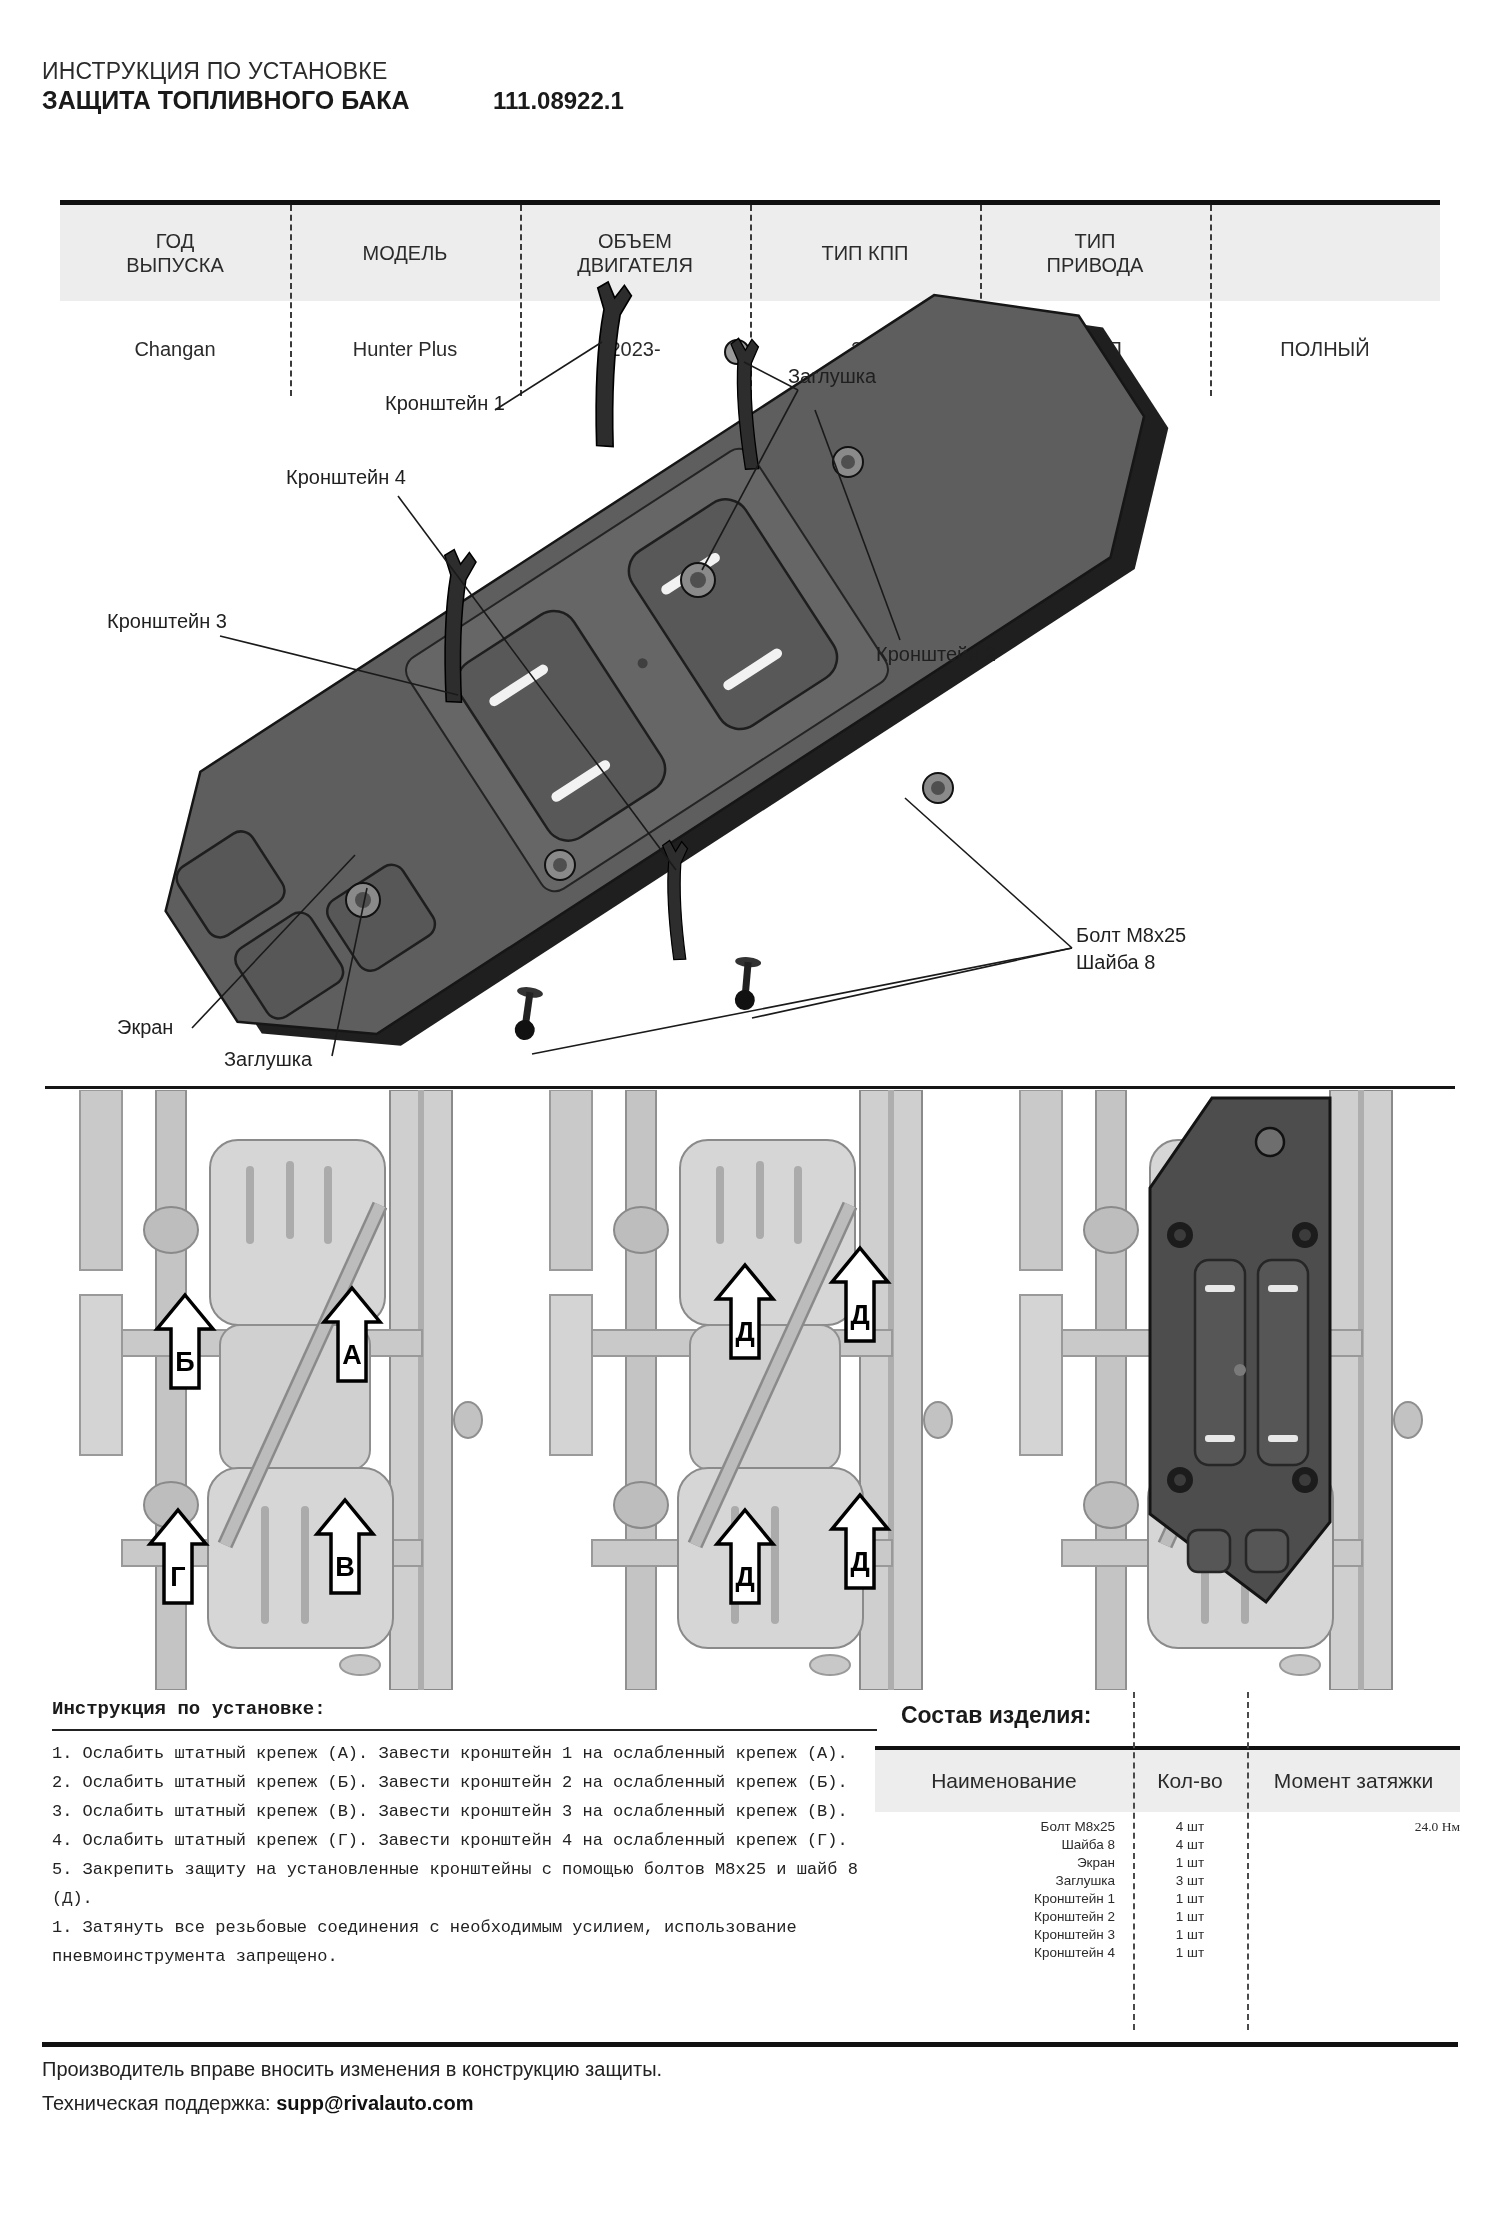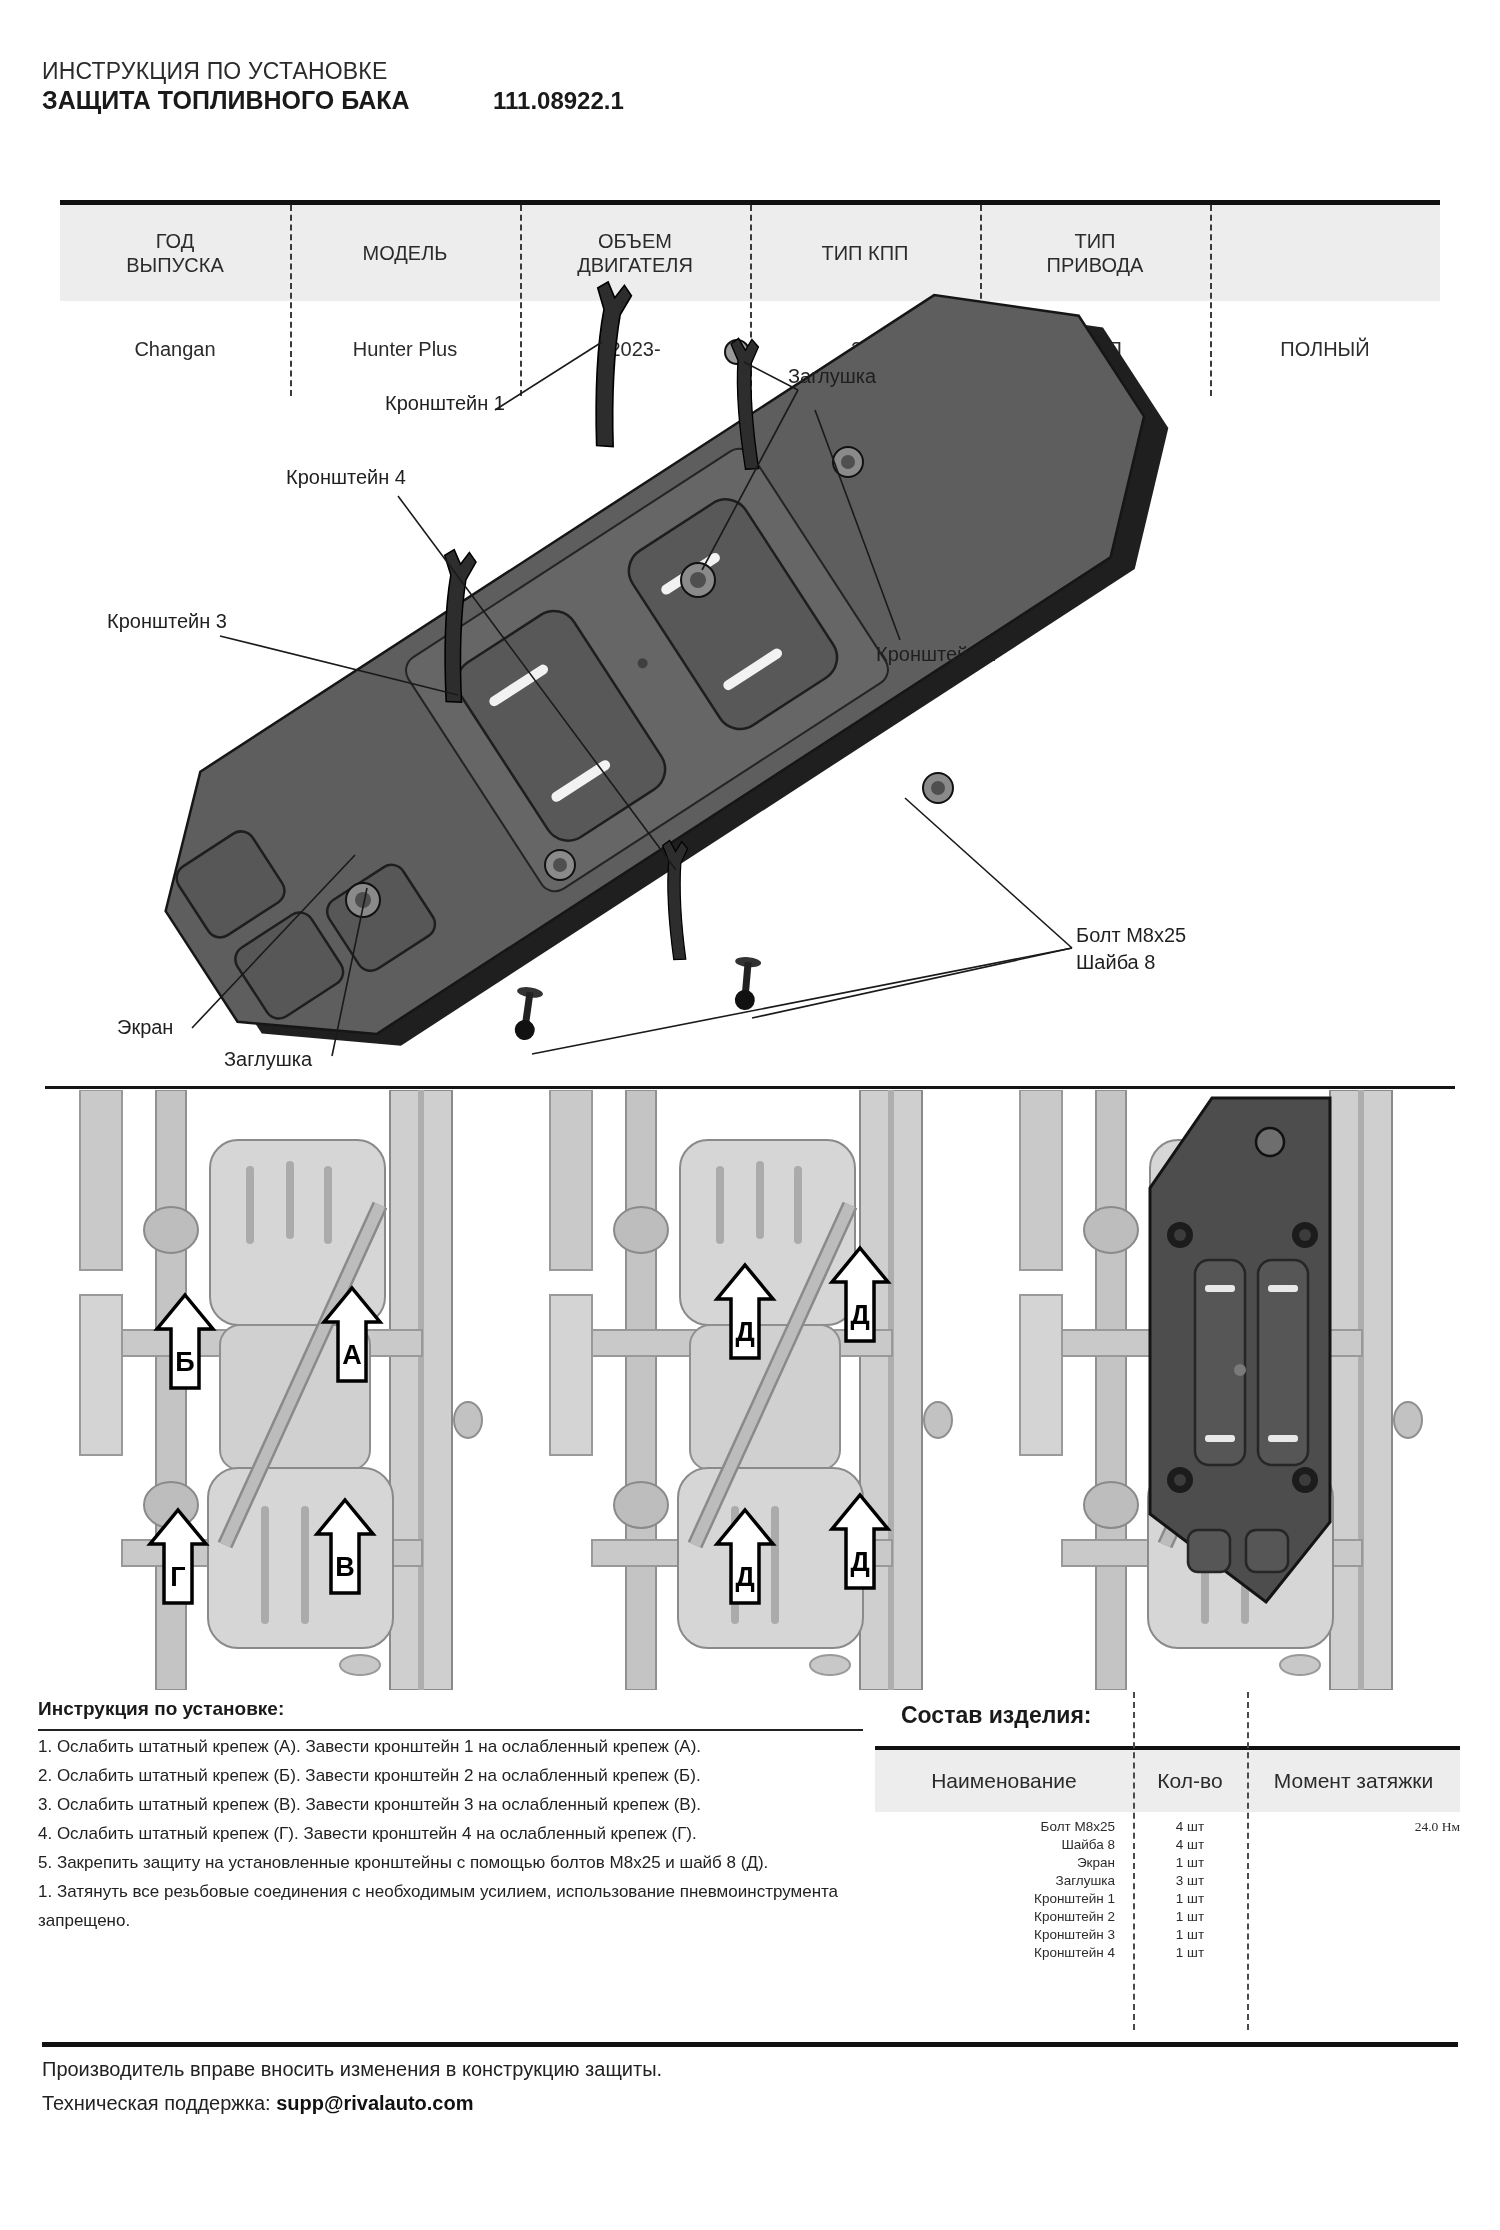--- a/index.html
+++ b/index.html
@@ -27,24 +27,24 @@
   .diagram-wrap { position:absolute; left:40px; top:270px; width:1420px; height:820px; }
   .dlabel { position:absolute; font-size:20px; color:#1f1f1f; white-space:nowrap; }
   .dlabel.two { line-height:27px; }
 
   
   .photos-topline { position:absolute; left:45px; top:1086px; width:1410px; height:3px; background:#151515; }
   .photo { position:absolute; top:1090px; width:440px; height:600px; }
   .photo.p1 { left:60px; } .photo.p2 { left:530px; } .photo.p3 { left:1000px; }
 
   
-  .instructions { position:absolute; left:38px; top:1698px; width:835px; }
+  .instructions { position:absolute; left:52px; top:1698px; width:835px;font-family:Liberation Mono, monospace; }
   .instructions h3 { font-size:19px; font-weight:700; color:#1a1a1a; }
   .instructions .rule { margin-top:9px; border-top:2px solid #222; width:825px; }
-  .instructions .steps { margin-top:1px; }
+  .instructions .steps { margin-top:8px; }
   .instructions .step { font-size:17px; line-height:29px; color:#222; }
 
   
   .parts { position:absolute; left:875px; top:1692px; width:585px; height:340px; }
   .parts .heading { position:absolute; left:26px; top:10px; font-size:23px; font-weight:700; color:#1a1a1a; }
   .parts .topline { position:absolute; left:0; top:54px; width:585px; height:4px; background:#111; }
   .parts .hrow { position:absolute; left:0; top:58px; width:585px; height:62px; background:#ededed; display:flex; }
   .parts .hcell { display:flex; align-items:center; justify-content:center; font-size:21px; color:#2b2b2b; }
   .parts .c1 { width:258px; } .parts .c2 { width:114px; } .parts .c3 { width:213px; }
   .parts .rows { position:absolute; left:0; top:126px; width:585px; }

